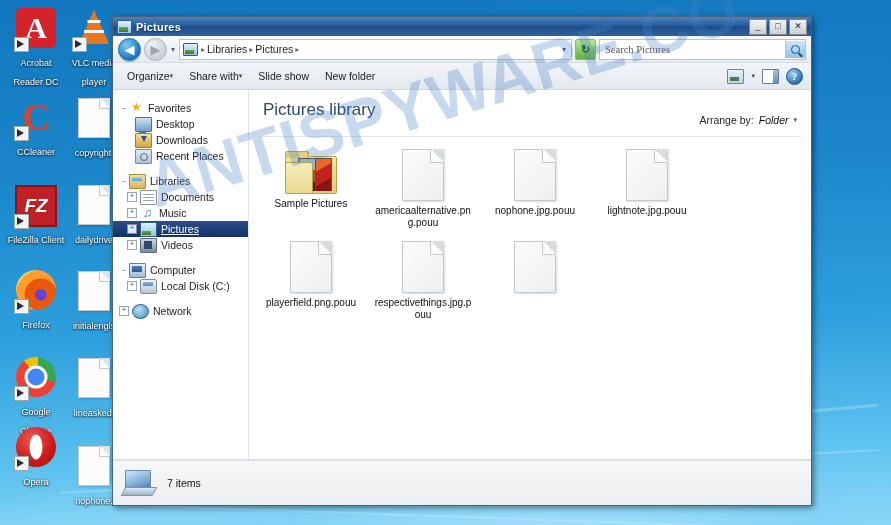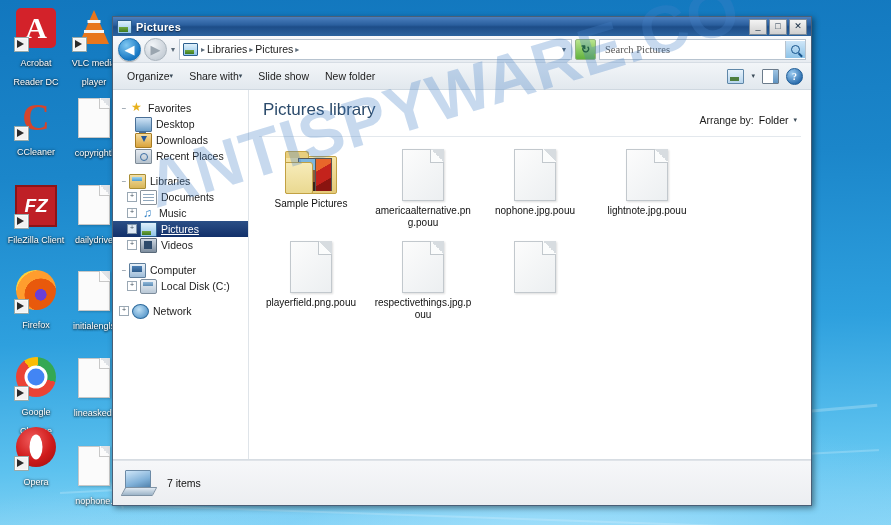--- a/index.html
+++ b/index.html
@@ -176,21 +176,21 @@
   .i-disk::after{content:"";position:absolute;left:2px;top:2px;width:10px;height:4px;
     background:linear-gradient(180deg,#8fb7d8,#5d8cb4);}
   .i-net{background:radial-gradient(circle at 40% 35%,#bfe0f5,#3f86c0);border:1px solid #2d6a9c;border-radius:50%;}
   
   #content{flex:1;position:relative;overflow:hidden;background:#fff;}
   #lib-head{padding:10px 14px 6px 14px;display:flex;align-items:flex-start;}
   #lib-head .lt{flex:1;}
   #lib-title{font-size:17px;color:#2b4a6b;font-weight:normal;line-height:20px;}
   #lib-sub{font-size:10px;color:#333;margin-top:2px;}
   #arrange{display:flex;align-items:center;gap:5px;font-size:10.5px;color:#222;padding-top:14px;}
-  #arrange .av{color:#111;}
+  #arrange .av{color:#111;font-style:italic;}
   #arrange .caret{font-size:7px;color:#3a4a58;}
   #lib-rule{height:1px;background:#e3e8ed;margin:4px 10px 0 10px;}
   #grid{display:flex;flex-wrap:wrap;padding:10px 0 0 6px;align-content:flex-start;}
   .fitem{width:108px;padding:2px 2px 10px;display:flex;flex-direction:column;align-items:center;cursor:default;}
   .fitem .fname{font-size:10px;color:#111;text-align:center;line-height:12px;margin-top:4px;
     word-break:break-all;max-width:100px;}
   .fold{width:52px;height:45px;position:relative;}
   .fold .tab{position:absolute;left:0;top:2px;width:22px;height:6px;background:#e8ce7e;
     border:1px solid #c6a444;border-bottom:none;border-radius:2px 3px 0 0;}
   .fold .back{position:absolute;left:0;top:7px;width:50px;height:36px;background:linear-gradient(180deg,#f5e4a6,#e4c978);

